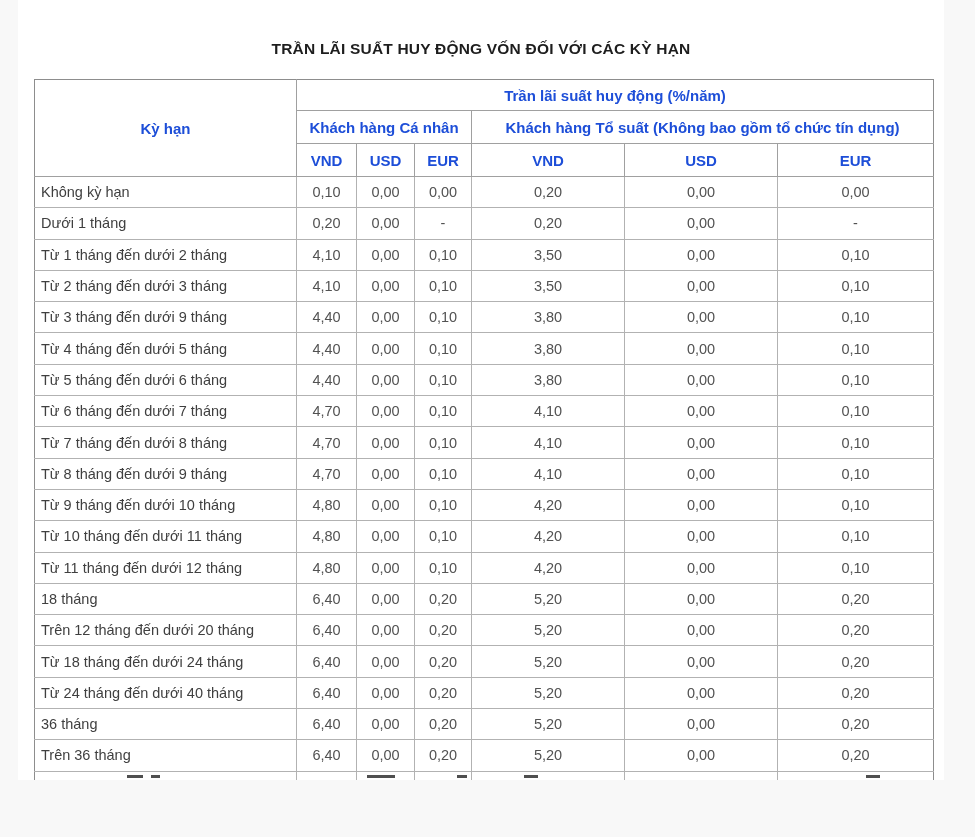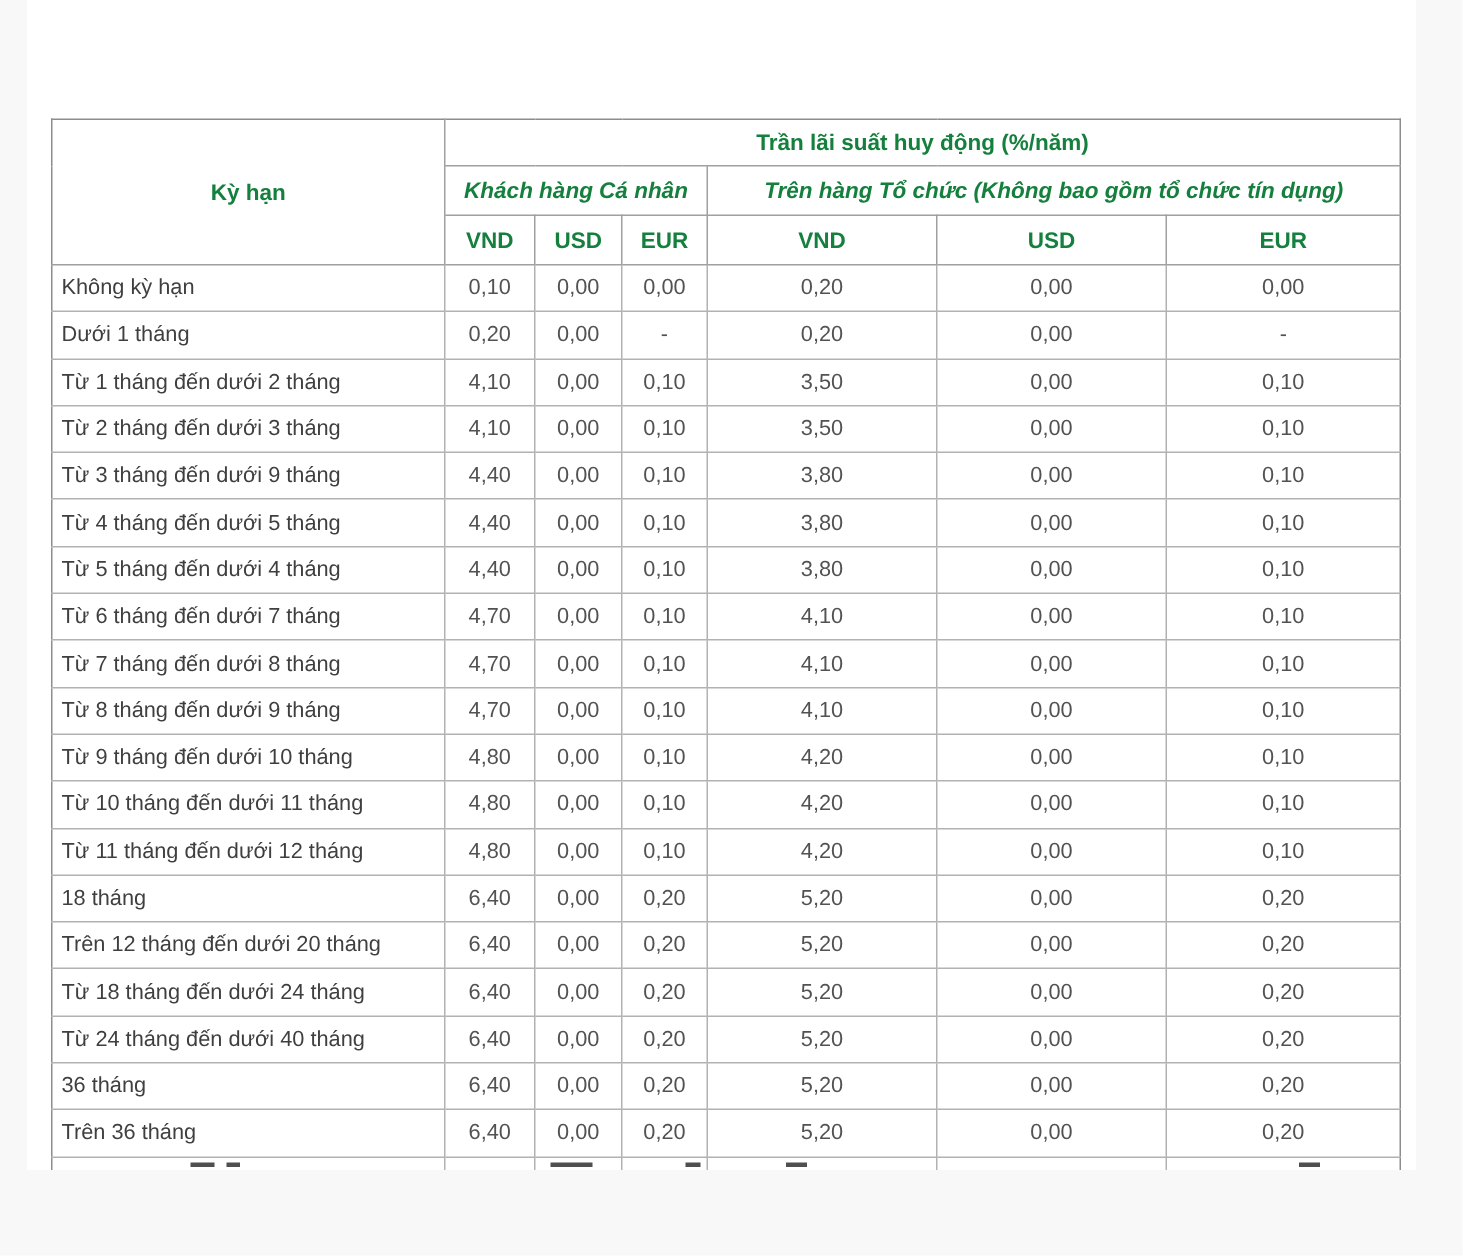--- a/index.html
+++ b/index.html
@@ -24,57 +24,58 @@
     margin: 0;
   }
   table.ratetable {
     position: absolute; left: 16px; top: 79px;
     width: 899px;
     border-collapse: collapse;
     table-layout: fixed;
     font-size: 14.5px;
   }
   .ratetable th, .ratetable td { border: 1px solid #b2b2b2; overflow: hidden; white-space: nowrap; }
-  .ratetable th { border-color: #a0a0a0; font-weight: bold; color: #15803d; font-size: 15px; padding: 0; text-align: center; }
+  .ratetable th { border-color: #a0a0a0; font-weight: bold; color: #1d4ed8; font-size: 15px; padding: 0; text-align: center; }
   .ratetable thead tr:first-child > * { border-top-color: #8d8d8d; }
   .ratetable tr > *:first-child { border-left-color: #8d8d8d; }
   .ratetable tr > *:last-child { border-right-color: #8d8d8d; }
   .ratetable thead tr.h1 { height: 31px; }
-  .ratetable thead tr.h2 { height: 33px; font-style: italic; }
+  .ratetable thead tr.h2 { height: 33px; }
   .ratetable thead tr.h3 { height: 33px; }
   .ratetable td { height: 30.3px; padding: 0; }
   .ratetable td.term { text-align: left; padding-left: 6px; color: #3f3f3f; }
   .ratetable td.num  { text-align: center; color: #525252; }
   .ratetable tr.clipped td { height: 26px; vertical-align: top; padding: 3px 0 0 0; }
   .frag { display: inline-block; height: 3px; background: #4f4f4f; vertical-align: top; }
 </style>
 </head>
 <body>
 
 <div class="panel">
 
+  <h1 class="title">TRẦN LÃI SUẤT HUY ĐỘNG VỐN ĐỐI VỚI CÁC KỲ HẠN</h1>
 
   <table class="ratetable">
     <colgroup>
       <col style="width:262px">
       <col style="width:60px">
       <col style="width:58px">
       <col style="width:57px">
       <col style="width:153px">
       <col style="width:153px">
       <col style="width:156px">
     </colgroup>
     <thead>
       <tr class="h1">
         <th rowspan="3">Kỳ hạn</th>
         <th colspan="6">Trần lãi suất huy động (%/năm)</th>
       </tr>
       <tr class="h2">
         <th colspan="3">Khách hàng Cá nhân</th>
-        <th colspan="3">Trên hàng Tổ chức (Không bao gồm tổ chức tín dụng)</th>
+        <th colspan="3">Khách hàng Tổ suất (Không bao gồm tổ chức tín dụng)</th>
       </tr>
       <tr class="h3">
         <th>VND</th>
         <th>USD</th>
         <th>EUR</th>
         <th>VND</th>
         <th>USD</th>
         <th>EUR</th>
       </tr>
     </thead>
@@ -128,21 +129,21 @@
         <tr>
           <td class="term">Từ 4 tháng đến dưới 5 tháng</td>
           <td class="num">4,40</td>
           <td class="num">0,00</td>
           <td class="num">0,10</td>
           <td class="num">3,80</td>
           <td class="num">0,00</td>
           <td class="num">0,10</td>
         </tr>
         <tr>
-          <td class="term">Từ 5 tháng đến dưới 4 tháng</td>
+          <td class="term">Từ 5 tháng đến dưới 6 tháng</td>
           <td class="num">4,40</td>
           <td class="num">0,00</td>
           <td class="num">0,10</td>
           <td class="num">3,80</td>
           <td class="num">0,00</td>
           <td class="num">0,10</td>
         </tr>
         <tr>
           <td class="term">Từ 6 tháng đến dưới 7 tháng</td>
           <td class="num">4,70</td>

